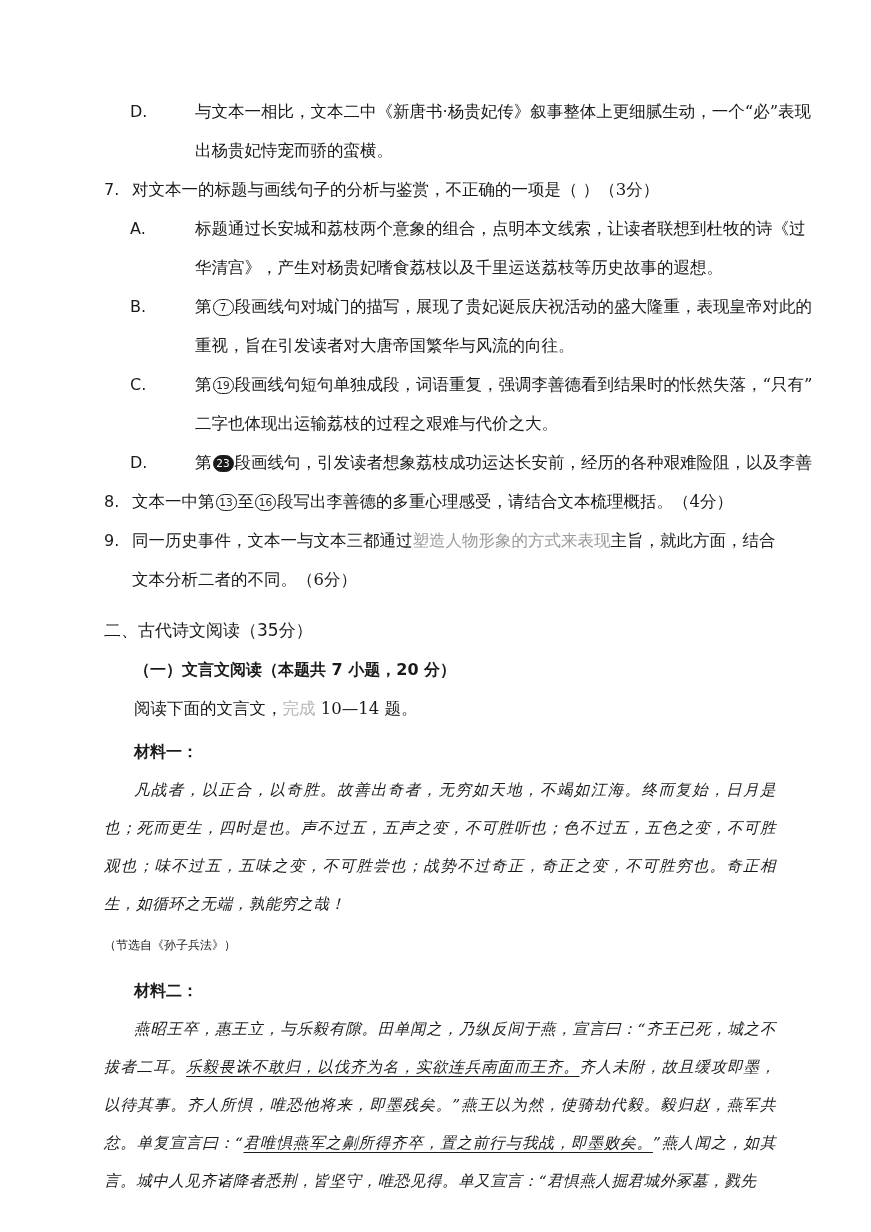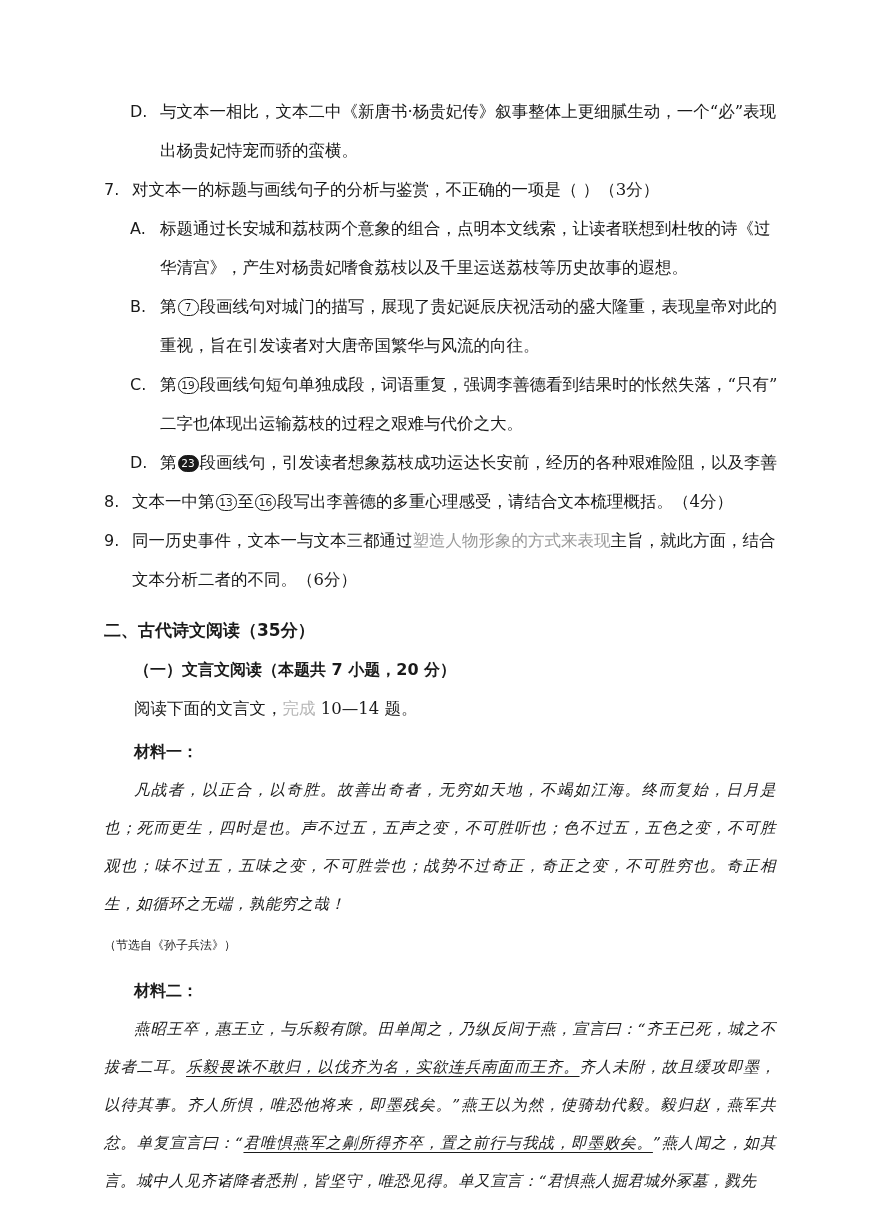--- a/index.html
+++ b/index.html
@@ -58,26 +58,26 @@
     line-height: 39px;
     white-space: nowrap;
     padding-left: 26px;
   }
   .olabel {
     width: 30px;
     flex: 0 0 30px;
     font-family: "DejaVu Sans", "Liberation Sans", sans-serif;
     font-size: 16px;
   }
-  .otext { flex: 1 1 auto; }
+  .otext { flex: 1 1 auto; margin-left: 35px; }
 
   
   .sec-head {
     font-family: "DejaVu Sans", "Liberation Sans", sans-serif;
-    font-weight: bold;
+    font-weight: normal;
     font-size: 17px;
     line-height: 39px;
     white-space: nowrap;
     margin-top: 12px;
   }
   .sub-head {
     font-family: "DejaVu Sans", "Liberation Sans", sans-serif;
     font-weight: bold;
     font-size: 16px;
     line-height: 39px;

